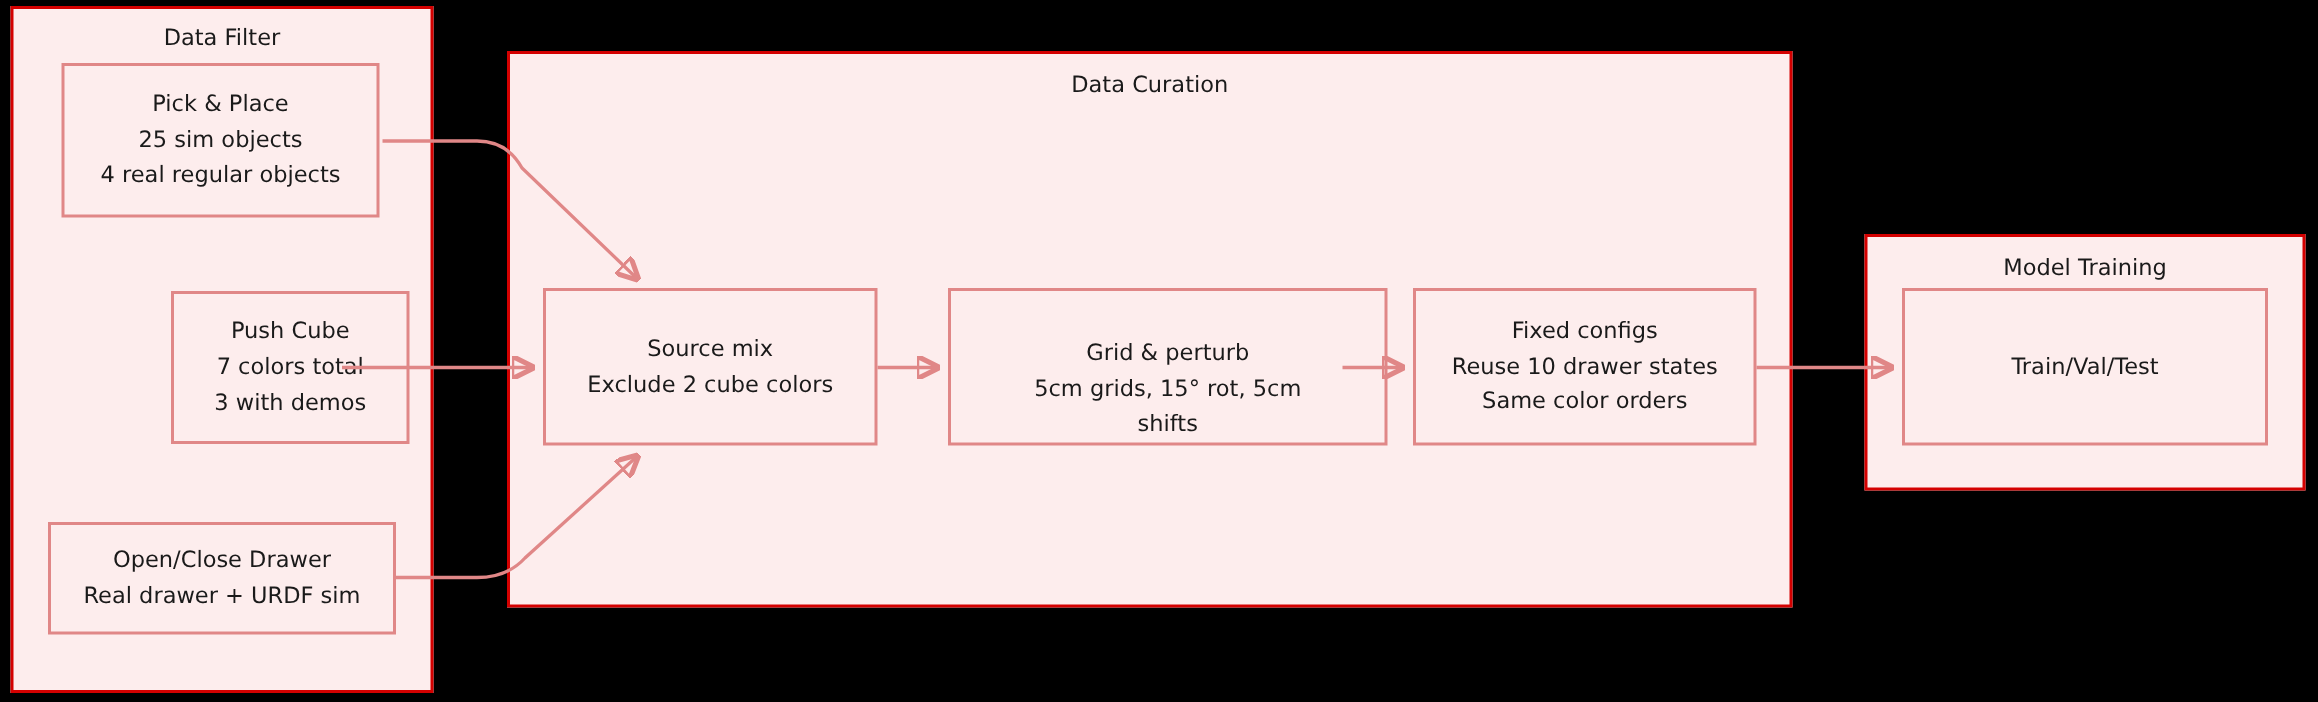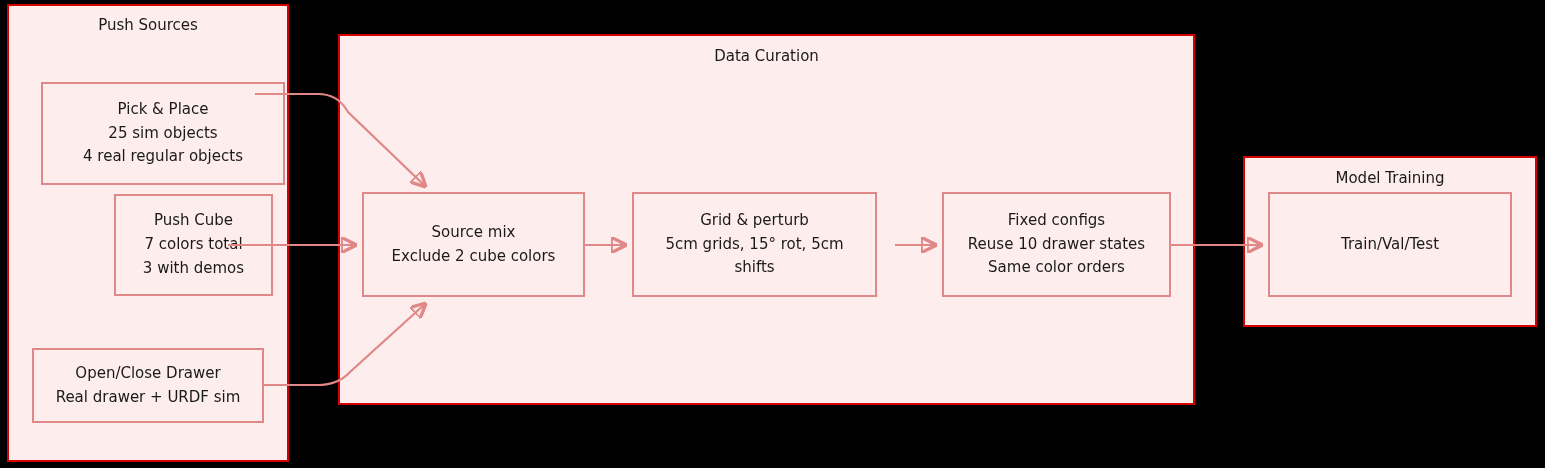--- a/index.html
+++ b/index.html
@@ -47,24 +47,24 @@
   svg.edges path, svg.edges line{
     fill:none;stroke:#e08787;stroke-width:2.2;
   }
 </style>
 </head>
 <body>
 
 <div id="stage">
 
   <div class="cluster" style="left:7px;top:4px;width:282px;height:458px;">
-    <div class="cluster-title" style="top:12px;">Push Sources</div>
+    <div class="cluster-title" style="top:12px;">Data Filter</div>
   </div>
 
-  <div class="node" style="left:41px;top:42px;width:244px;height:103px;margin-top:40px;">
+  <div class="node" style="left:41px;top:42px;width:212px;height:103px;">
     <span class="ln">Pick &amp; Place</span>
     <span class="ln">25 sim objects</span>
     <span class="ln">4 real regular objects</span>
   </div>
 
   <div class="node" style="left:69px;top:194px;width:159px;height:102px;margin-left:45px;">
     <span class="ln">Push Cube</span>
     <span class="ln">7 colors total</span>
     <span class="ln">3 with demos</span>
   </div>
@@ -76,21 +76,21 @@
 
   <div class="cluster" style="left:338px;top:34px;width:857px;height:371px;">
     <div class="cluster-title" style="top:13px;">Data Curation</div>
   </div>
 
   <div class="node" style="left:362px;top:192px;width:223px;height:105px;">
     <span class="ln">Source mix</span>
     <span class="ln">Exclude 2 cube colors</span>
   </div>
 
-  <div class="node" style="left:632px;top:192px;width:245px;height:105px;">
+  <div class="node" style="left:632px;top:192px;width:293px;height:105px;justify-content:flex-end;">
     <span class="ln">Grid &amp; perturb</span>
     <span class="ln">5cm grids, 15° rot, 5cm</span>
     <span class="ln">shifts</span>
   </div>
 
   <div class="node" style="left:942px;top:192px;width:229px;height:105px;">
     <span class="ln">Fixed configs</span>
     <span class="ln">Reuse 10 drawer states</span>
     <span class="ln">Same color orders</span>
   </div>

